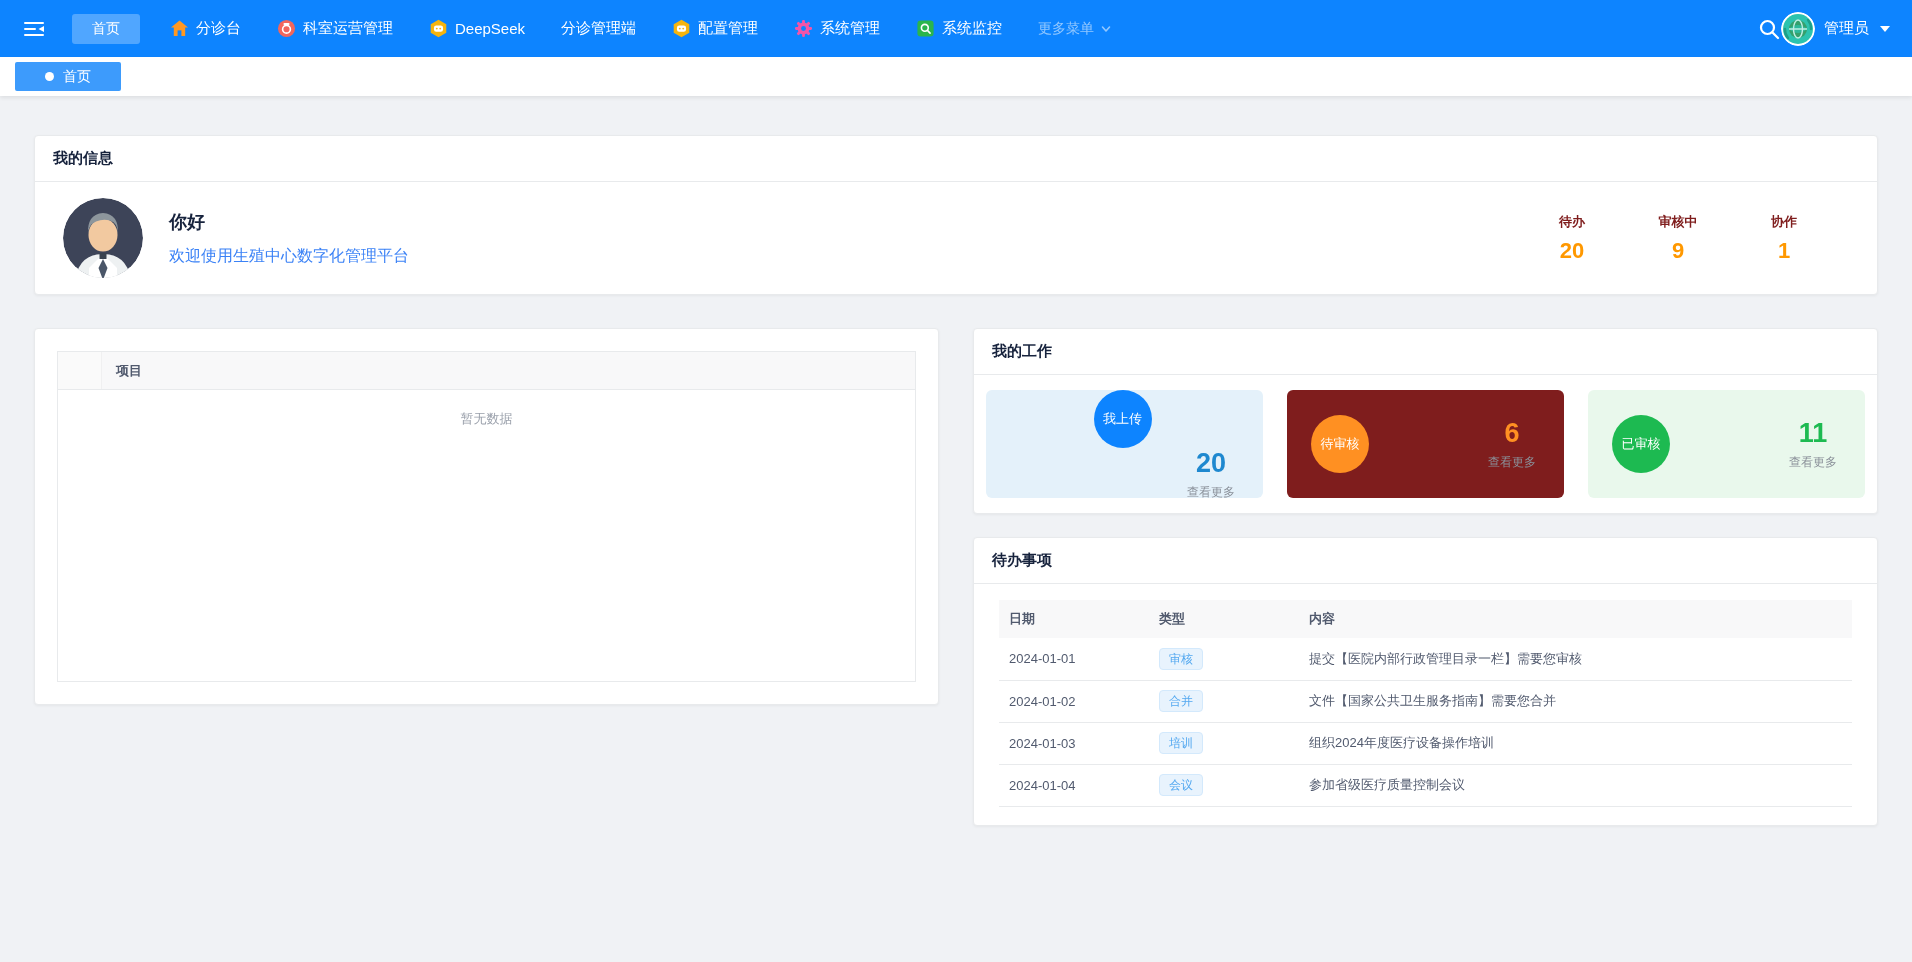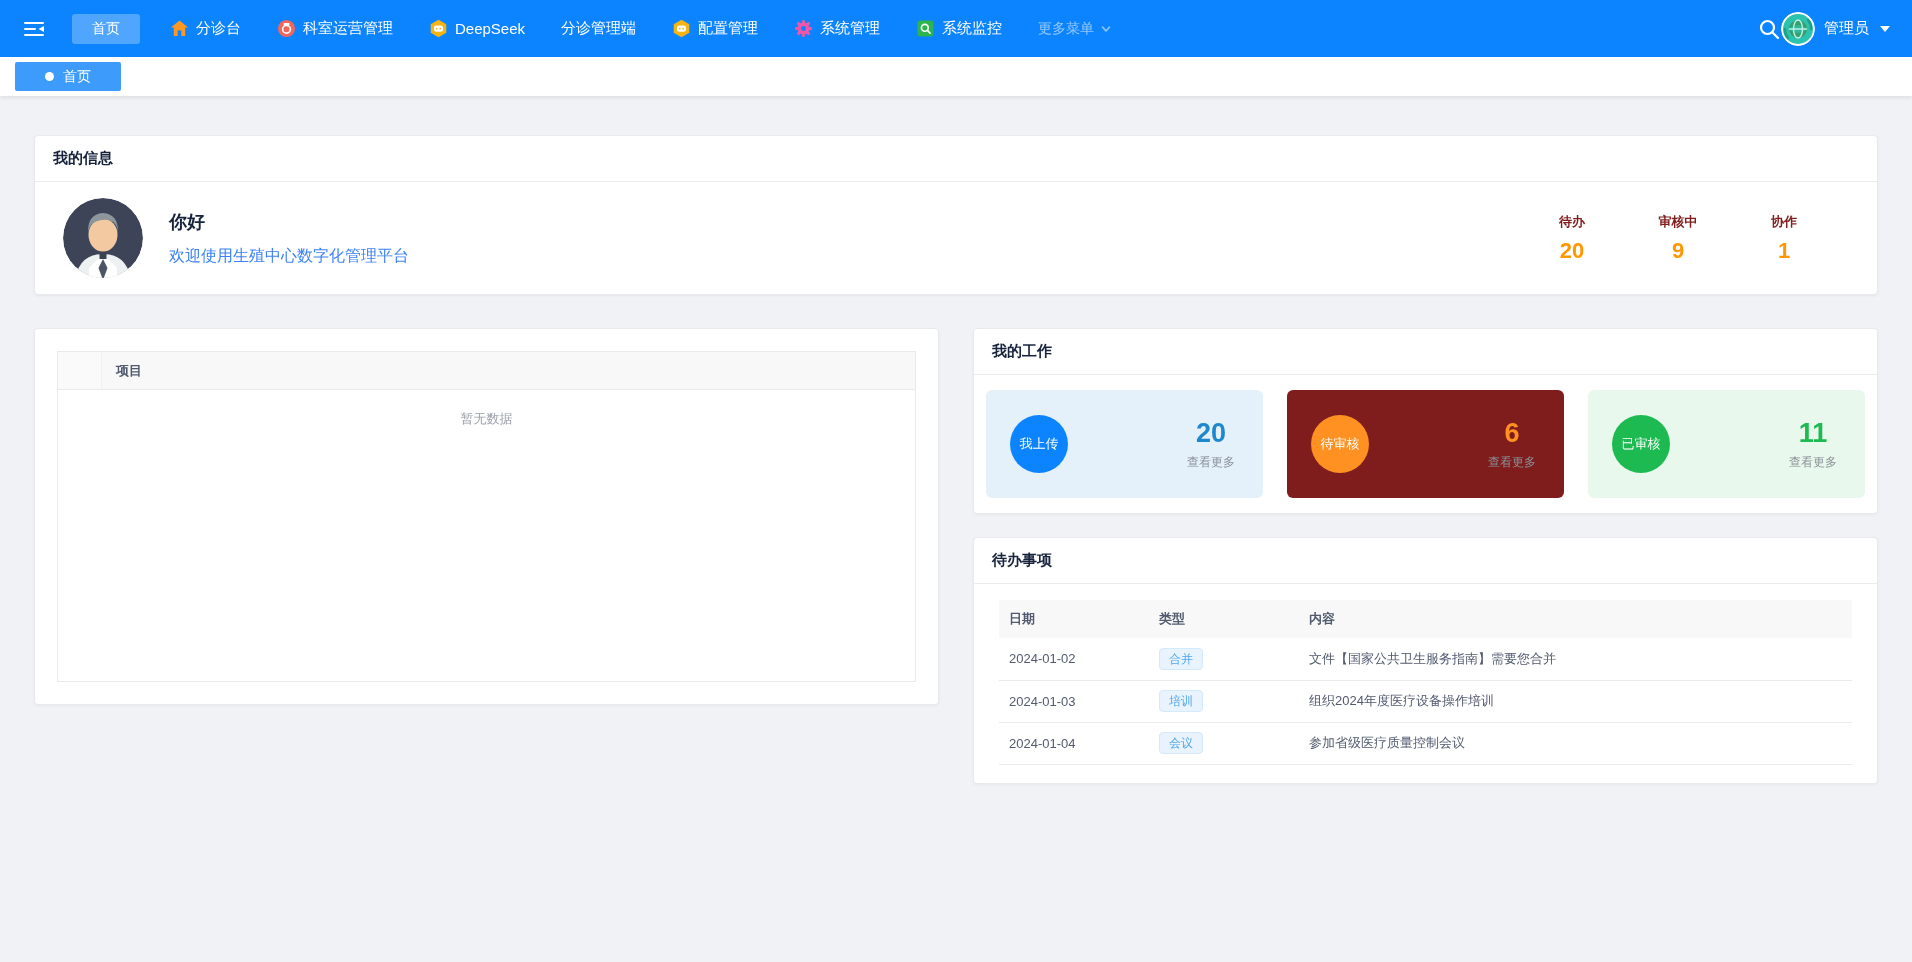--- a/index.html
+++ b/index.html
@@ -88,21 +88,21 @@
   
   .work-body { display:flex; gap:24px; padding:15px 12px; }
   .tile { flex:1; height:108px; border-radius:6px; display:flex; align-items:center; padding:0 28px 0 24px; cursor:pointer; }
   .tile-circle {
     width:58px; height:58px; border-radius:50%; color:#fff; font-size:13px;
     display:flex; align-items:center; justify-content:center; flex:none;
   }
   .tile-right { margin-left:auto; text-align:center; }
   .tile-num { font-size:27px; font-weight:bold; }
   .tile-more { font-size:12px; color:#8a9099; margin-top:5px; cursor:pointer; }
-  .tile-blue  { background:#e4f1fa; } .tile-blue  .tile-circle{ background:#0d84ff; } .tile-blue  .tile-num{ color:#1e88cf; }
+  .tile-blue  { background:#e4f1fa;flex-direction:column; } .tile-blue  .tile-circle{ background:#0d84ff; } .tile-blue  .tile-num{ color:#1e88cf; }
   .tile-orange{ background:#7f1d1d; } .tile-orange .tile-circle{ background:#ff9022; } .tile-orange .tile-num{ color:#ff9022; }
   .tile-green { background:#e9f8ec; } .tile-green .tile-circle{ background:#1dba51; } .tile-green .tile-num{ color:#1dba51; }
 
   
   .todo-body { padding:16px 25px 18px; }
   table.todo { width:100%; border-collapse:collapse; }
   table.todo th {
     background:#f8f8f9; height:38px; text-align:left; font-size:13px; font-weight:bold;
     color:#515a6e; padding:0 10px;
   }
@@ -319,20 +319,25 @@
           <table class="todo">
             <thead>
               <tr>
                 <th>日期</th>
                 <th>类型</th>
                 <th>内容</th>
               </tr>
             </thead>
             <tbody>
               <tr>
+                <td>2024-01-01</td>
+                <td><span class="badge">审核</span></td>
+                <td>提交【医院内部行政管理目录一栏】需要您审核</td>
+              </tr>
+              <tr>
                 <td>2024-01-02</td>
                 <td><span class="badge">合并</span></td>
                 <td>文件【国家公共卫生服务指南】需要您合并</td>
               </tr>
               <tr>
                 <td>2024-01-03</td>
                 <td><span class="badge">培训</span></td>
                 <td>组织2024年度医疗设备操作培训</td>
               </tr>
               <tr>

